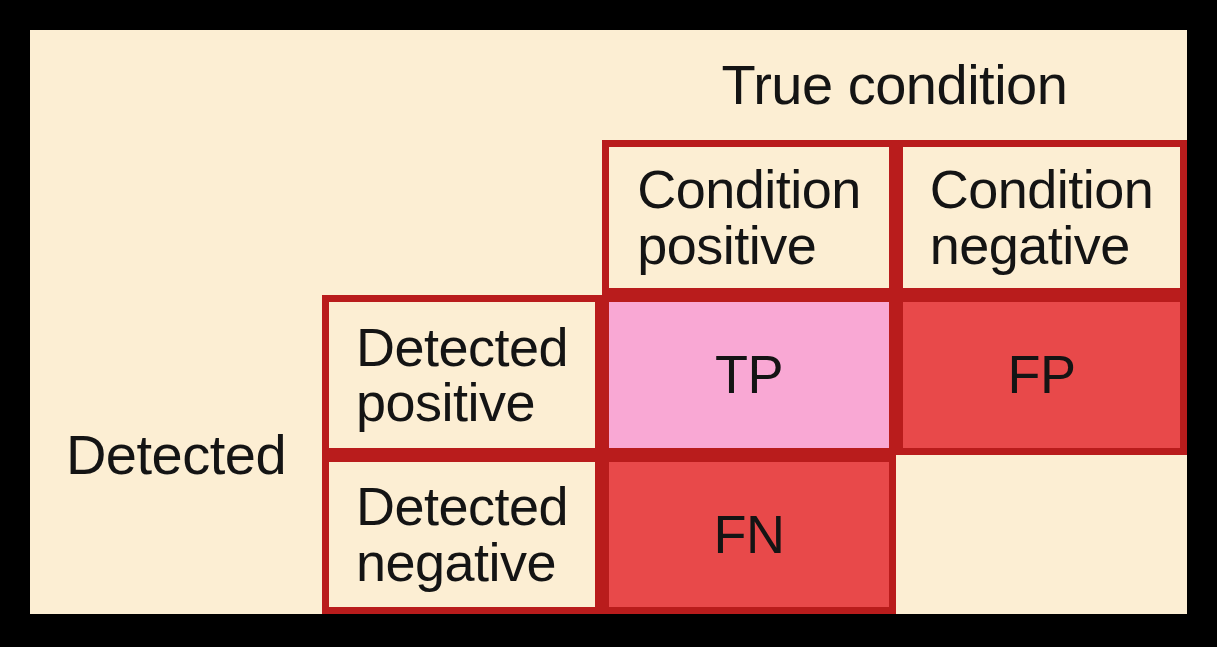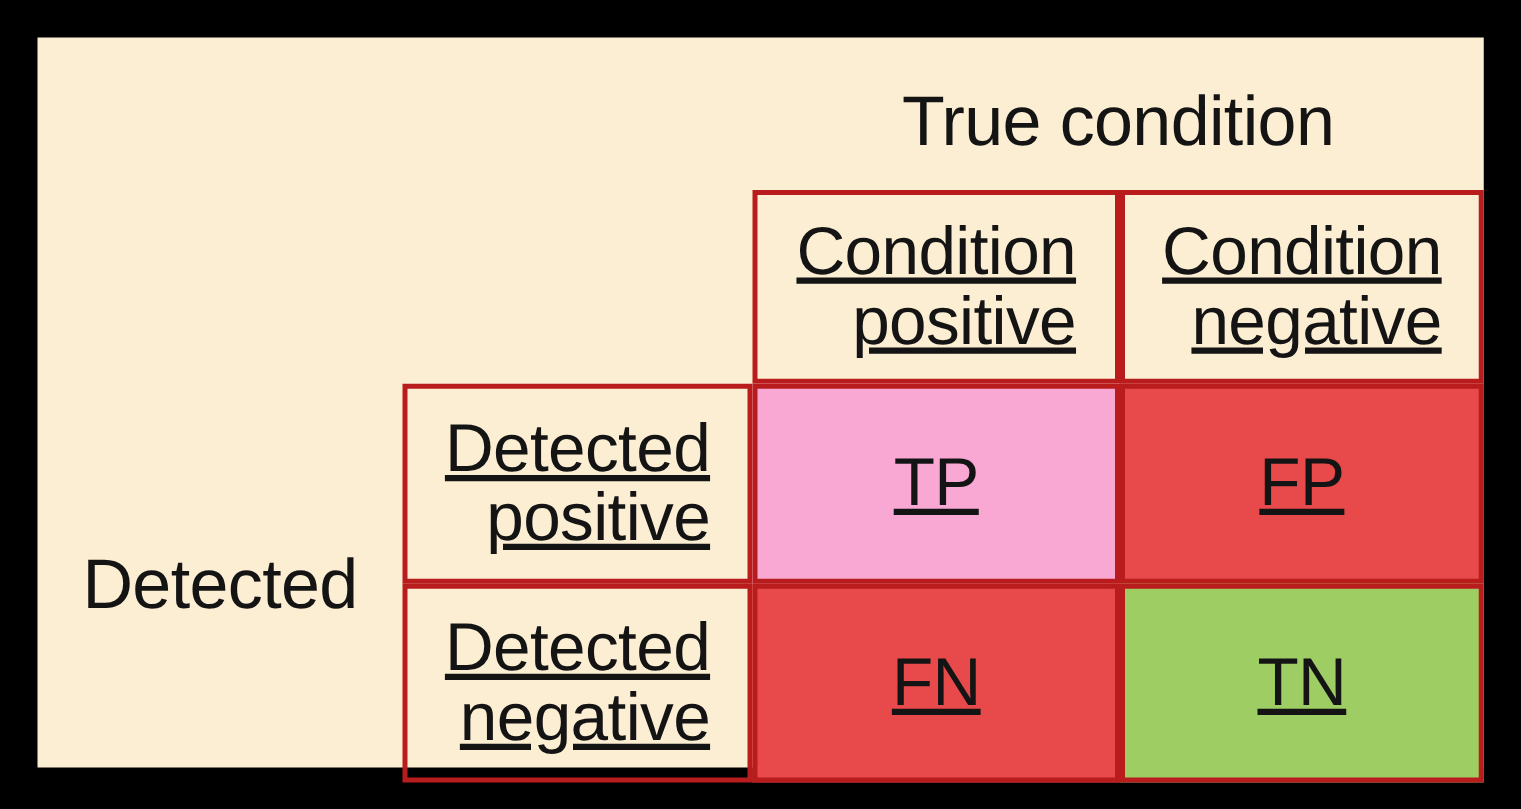--- a/index.html
+++ b/index.html
@@ -34,33 +34,31 @@
     background: #fceed3;
   }
 
   
   .cell {
     position: absolute;
     box-sizing: border-box;
     display: flex;
     align-items: center;
     justify-content: center;
-    text-align: right;
+    text-align: left;
     color: #141414;
     font-size: 54px;
     line-height: 1.02;
     letter-spacing: -0.5px;
     font-weight: 400;
     white-space: pre-line;
-    margin-top: 12px;
   }
 
   .bordered {
-    border: 4px solid #b91c1c;
-    text-decoration: underline;
+    border: 7px solid #b91c1c;
   }
 
   
   #true-condition {
     left: 572px;
     top: 0px;
     width: 585px;
     height: 110px;
     font-size: 56px;
   }
@@ -149,16 +147,15 @@
 
     <div class="cell bordered" id="row-head-neg">Detected
 negative</div>
 
     <div class="cell bordered" id="cell-tp" style="background-color: #f9a8d4;">TP</div>
 
     <div class="cell bordered" id="cell-fn" style="background-color: rgb(232, 73, 74);">FN</div>
 
     <div class="cell bordered" id="cell-fp" style="background-color: rgb(232, 73, 74);">FP</div>
 
-    <div class="cell bordered" id="cell-tn" style="background-color: rgb(158, 205, 99);">TN</div>
 
   </div>
 </div>
 
 </body></html>

